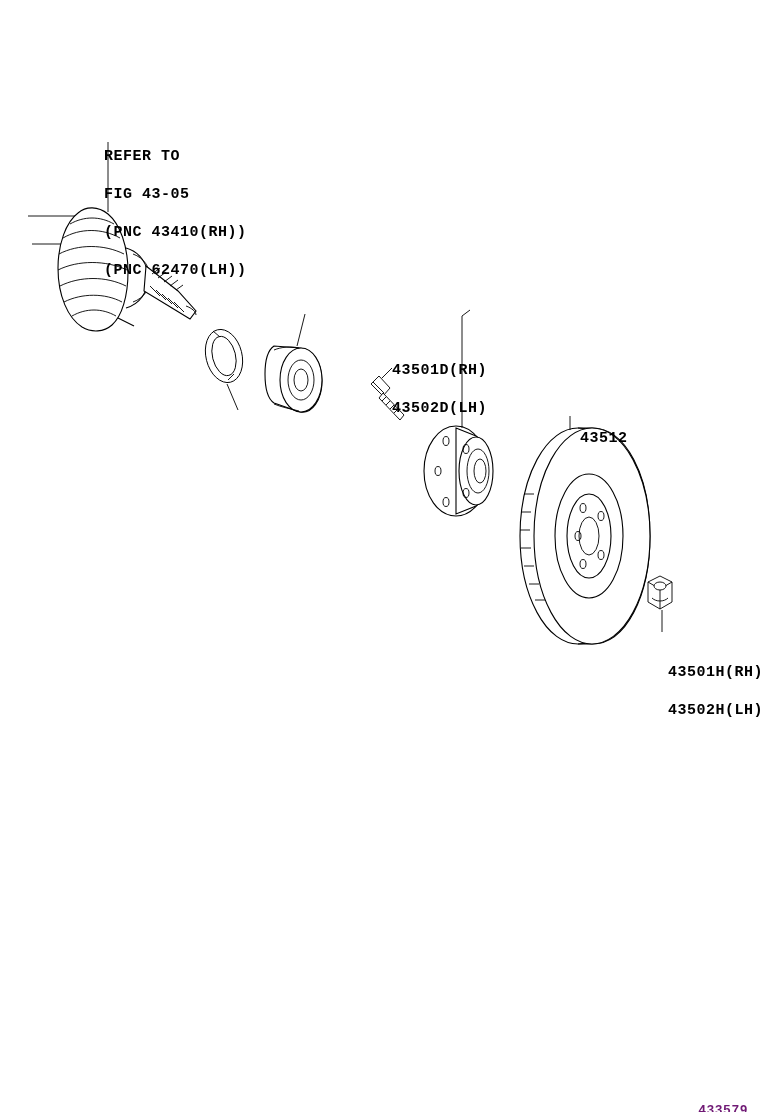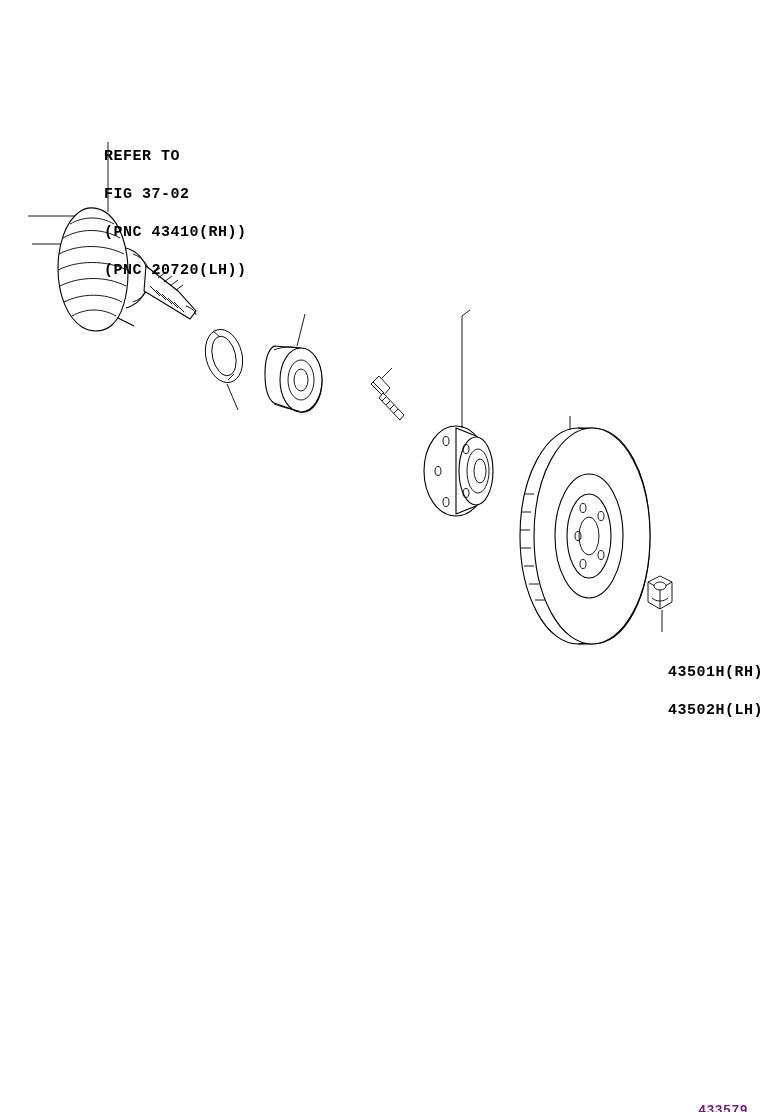--- a/index.html
+++ b/index.html
@@ -189,29 +189,36 @@
       <ellipse class="fillwhite-thin" cx="660" cy="570" rx="6" ry="4"></ellipse>
       <path class="ln-thin" d="M652 582 C656 586 664 586 668 582"></path>
 
       <path class="ln-thin" d="M662 594 L662 616"></path>
     </g>
 
   </svg>
 
   <div class="label" style="left:66px; top:112px;">
     <span>REFER TO</span><br>
-    <span>FIG 37-02</span><br>
+    <span>FIG 43-05</span><br>
     <span class="small">(PNC 43410(RH))</span><br>
-    <span class="small">(PNC 20720(LH))</span>
-  </div>
-
-
-
-
-
+    <span class="small">(PNC 62470(LH))</span>
+  </div>
+
+
+
+
+  <div class="label" style="left:354px; top:326px;">
+    <span>43501D(RH)</span><br>
+    <span>43502D(LH)</span>
+  </div>
+
+  <div class="label" style="left:542px; top:394px;">
+    <span>43512</span>
+  </div>
 
   <div class="label" style="left:630px; top:628px;">
     <span>43501H(RH)</span><br>
     <span>43502H(LH)</span>
   </div>
 
   <div class="footer-id">433579</div>
 
 </div>
 

